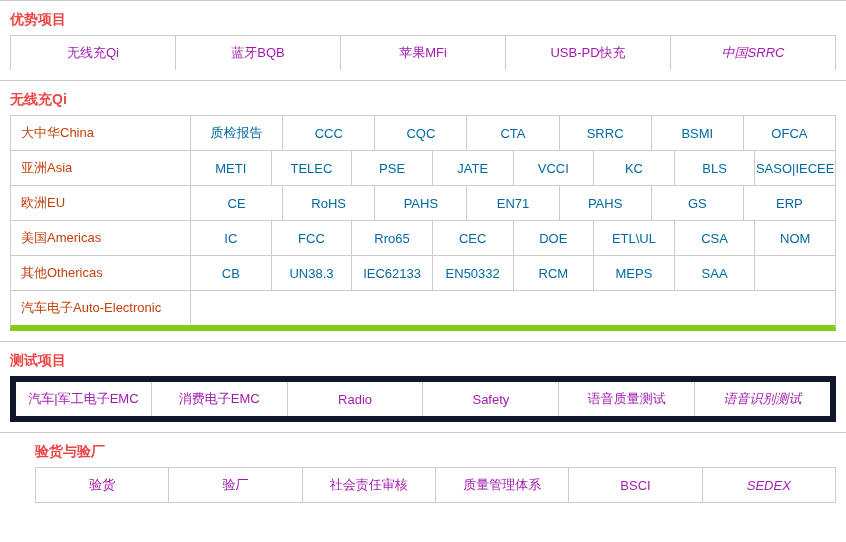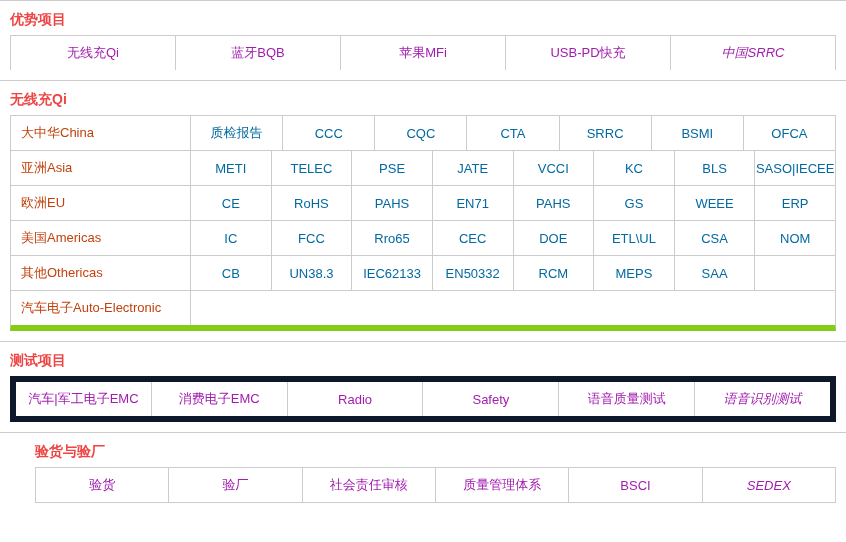--- a/index.html
+++ b/index.html
@@ -154,21 +154,20 @@
 
     <div class="table-row-wrapper">
       <div class="label-cell">欧洲EU</div>
       <div class="data-cells">
         <div class="data-cell">CE</div>
         <div class="data-cell">RoHS</div>
         <div class="data-cell">PAHS</div>
         <div class="data-cell">EN71</div>
         <div class="data-cell">PAHS</div>
         <div class="data-cell">GS</div>
-        <div class="data-cell">WEEE</div>
         <div class="data-cell">ERP</div>
       </div>
     </div>
 
     <div class="table-row-wrapper">
       <div class="label-cell">美国Americas</div>
       <div class="data-cells">
         <div class="data-cell">IC</div>
         <div class="data-cell">FCC</div>
         <div class="data-cell">Rro65</div>

